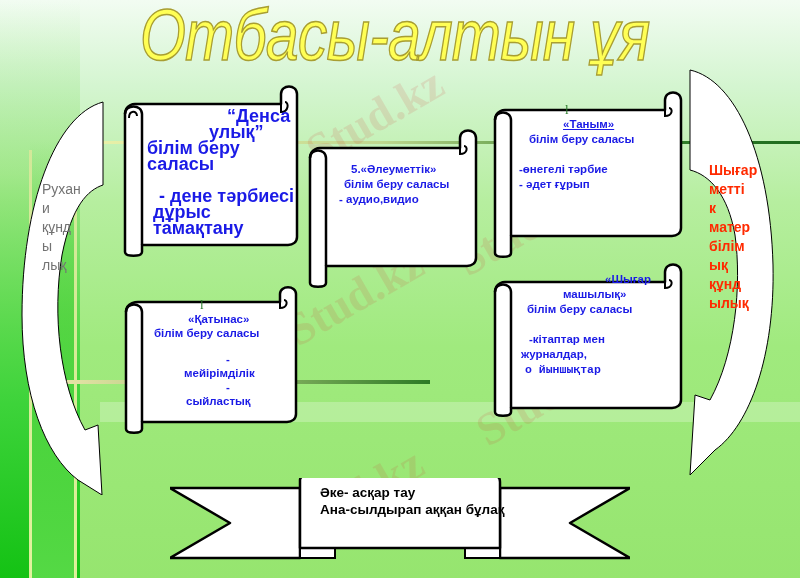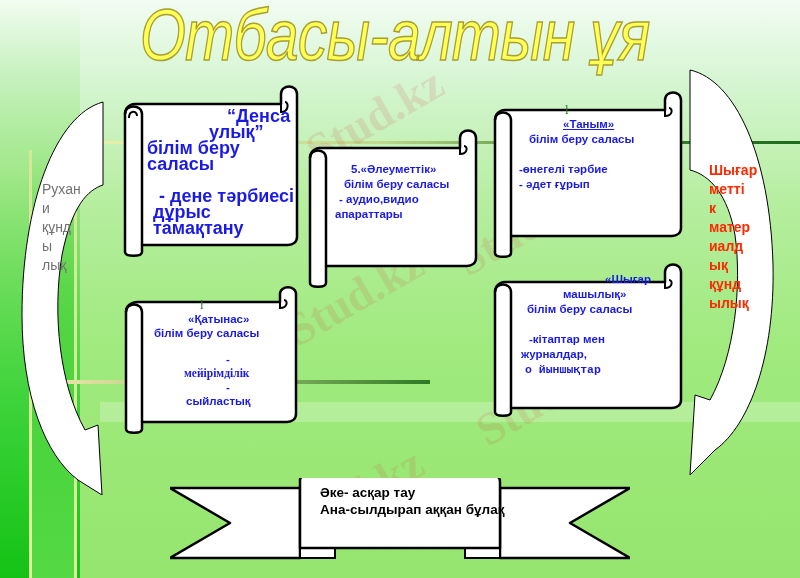--- a/index.html
+++ b/index.html
@@ -69,21 +69,21 @@
 </div>
 
 <svg class="arrow" style="left:680px;top:65px;" width="120" height="420" viewBox="0 0 120 420">
   <path d="M10,5 C55,15 90,90 93,200 C95,290 70,360 35,385 L10,410 L15,330 L30,335 C55,290 62,220 55,170 C48,130 30,110 10,105 Z" fill="#fff" stroke="#000" stroke-width="1"></path>
 </svg>
 <div class="side-text-right">
   <div>Шығар</div>
     <div>метті</div>
     <div>к</div>
     <div>матер</div>
-    <div>иалд</div>
+    <div>білім</div>
     <div>ық</div>
     <div>құнд</div>
     <div>ылық</div>
 </div>
 
 <div class="scroll" style="left:115px;top:82px;width:185px;height:175px;">
   <svg width="185" height="175" viewBox="0 0 185 175">
     <path d="M20,22 L166,22 L166,12 C166,2 182,2 182,12 L182,155 C182,160 178,163 173,163 L27,163 L27,170 C27,175 10,175 10,170 L10,32 C10,22 20,22 20,22 Z" fill="#fff" stroke="#000" stroke-width="2.5" stroke-linejoin="round"></path>
     <path d="M10,32 C10,22 27,22 27,32 L27,163" fill="none" stroke="#000" stroke-width="2.5"></path>
     <path d="M166,12 L166,30 C174,30 174,20 170,20" fill="none" stroke="#000" stroke-width="2"></path>
@@ -102,21 +102,20 @@
 <div class="scroll" style="left:302px;top:128px;width:178px;height:162px;">
   <svg width="178" height="162" viewBox="0 0 178 162">
     <path d="M18,20 L158,20 L158,10 C158,0 174,0 174,10 L174,130 C174,135 170,138 165,138 L24,138 L24,155 C24,160 8,160 8,155 L8,30 C8,20 18,20 18,20 Z" fill="#fff" stroke="#000" stroke-width="2.5" stroke-linejoin="round"></path>
     <path d="M8,30 C8,20 24,20 24,30 L24,138" fill="none" stroke="#000" stroke-width="2.5"></path>
     <path d="M158,10 L158,26 C166,26 166,18 162,18" fill="none" stroke="#000" stroke-width="2"></path>
   </svg>
   <div class="txt" style="left:33px;top:34px;width:140px;font-size:11.5px;">
     <div style="padding-left:16px;">5.«Әлеуметтік»</div>
     <div style="padding-left:9px;">білім беру саласы</div>
     <div style="padding-left:4px;">- аудио,видио</div>
-    <div>апараттары</div>
   </div>
 </div>
 
 <div class="scroll" style="left:485px;top:88px;width:200px;height:172px;">
   <svg width="200" height="172" viewBox="0 0 200 172">
     <path d="M20,22 L180,22 L180,12 C180,2 196,2 196,12 L196,140 C196,145 192,148 187,148 L26,148 L26,165 C26,170 10,170 10,165 L10,32 C10,22 20,22 20,22 Z" fill="#fff" stroke="#000" stroke-width="2.5" stroke-linejoin="round"></path>
     <path d="M10,32 C10,22 26,22 26,32 L26,148" fill="none" stroke="#000" stroke-width="2.5"></path>
     <path d="M180,12 L180,28 C188,28 188,20 184,20" fill="none" stroke="#000" stroke-width="2"></path>
   </svg>
   <div class="txt" style="left:34px;top:14px;width:160px;font-size:11.5px;">
@@ -134,21 +133,21 @@
     <path d="M20,16 L162,16 L162,8 C162,-1 178,-1 178,8 L178,128 C178,133 174,136 169,136 L24,136 L24,143 C24,148 8,148 8,143 L8,26 C8,16 20,16 20,16 Z" fill="#fff" stroke="#000" stroke-width="2.5" stroke-linejoin="round"></path>
     <path d="M8,26 C8,16 24,16 24,26 L24,136" fill="none" stroke="#000" stroke-width="2.5"></path>
     <path d="M162,8 L162,22 C170,22 170,14 166,14" fill="none" stroke="#000" stroke-width="2"></path>
   </svg>
   <div class="txt" style="left:36px;top:12px;width:145px;font-size:11.5px;line-height:14px;">
     <div class="mark" style="padding-left:46px;">l</div>
     <div style="padding-left:34px;">«Қатынас»</div>
     <div style="padding-left:0;">білім беру саласы</div>
     <div style="height:12px;"></div>
     <div style="padding-left:72px;">-</div>
-    <div style="padding-left:30px;font-family:Liberation Serif, serif;">мейірімділік</div>
+    <div style="padding-left:30px;">мейірімділік</div>
     <div style="padding-left:72px;">-</div>
     <div style="padding-left:32px;">сыйластық</div>
   </div>
 </div>
 
 <div class="scroll" style="left:485px;top:262px;width:200px;height:162px;">
   <svg width="200" height="162" viewBox="0 0 200 162">
     <path d="M20,20 L180,20 L180,10 C180,0 196,0 196,10 L196,138 C196,143 192,146 187,146 L26,146 L26,150 C26,155 10,155 10,150 L10,30 C10,20 20,20 20,20 Z" fill="#fff" stroke="#000" stroke-width="2.5" stroke-linejoin="round"></path>
     <path d="M10,30 C10,20 26,20 26,30 L26,146" fill="none" stroke="#000" stroke-width="2.5"></path>
     <path d="M180,10 L180,26 C188,26 188,18 184,18" fill="none" stroke="#000" stroke-width="2"></path>

